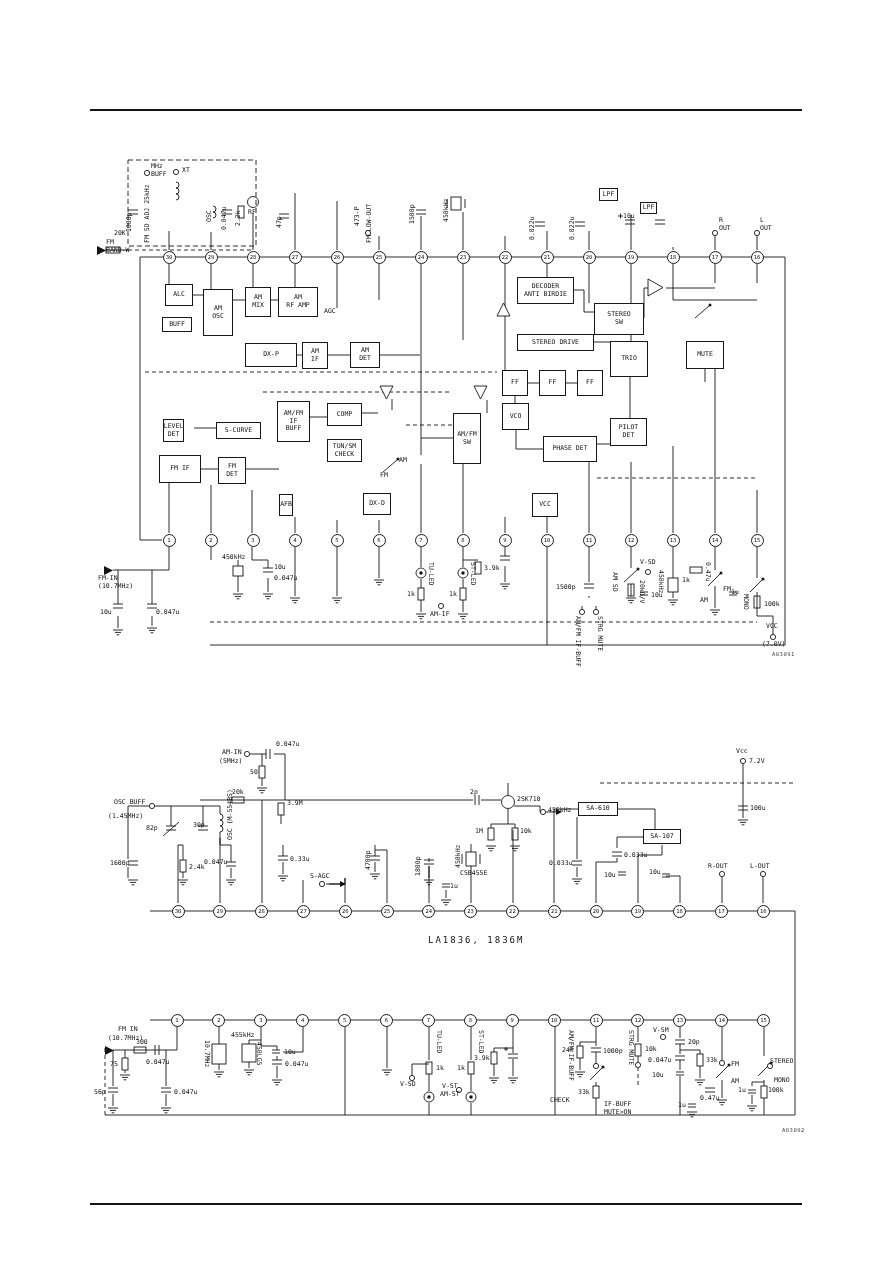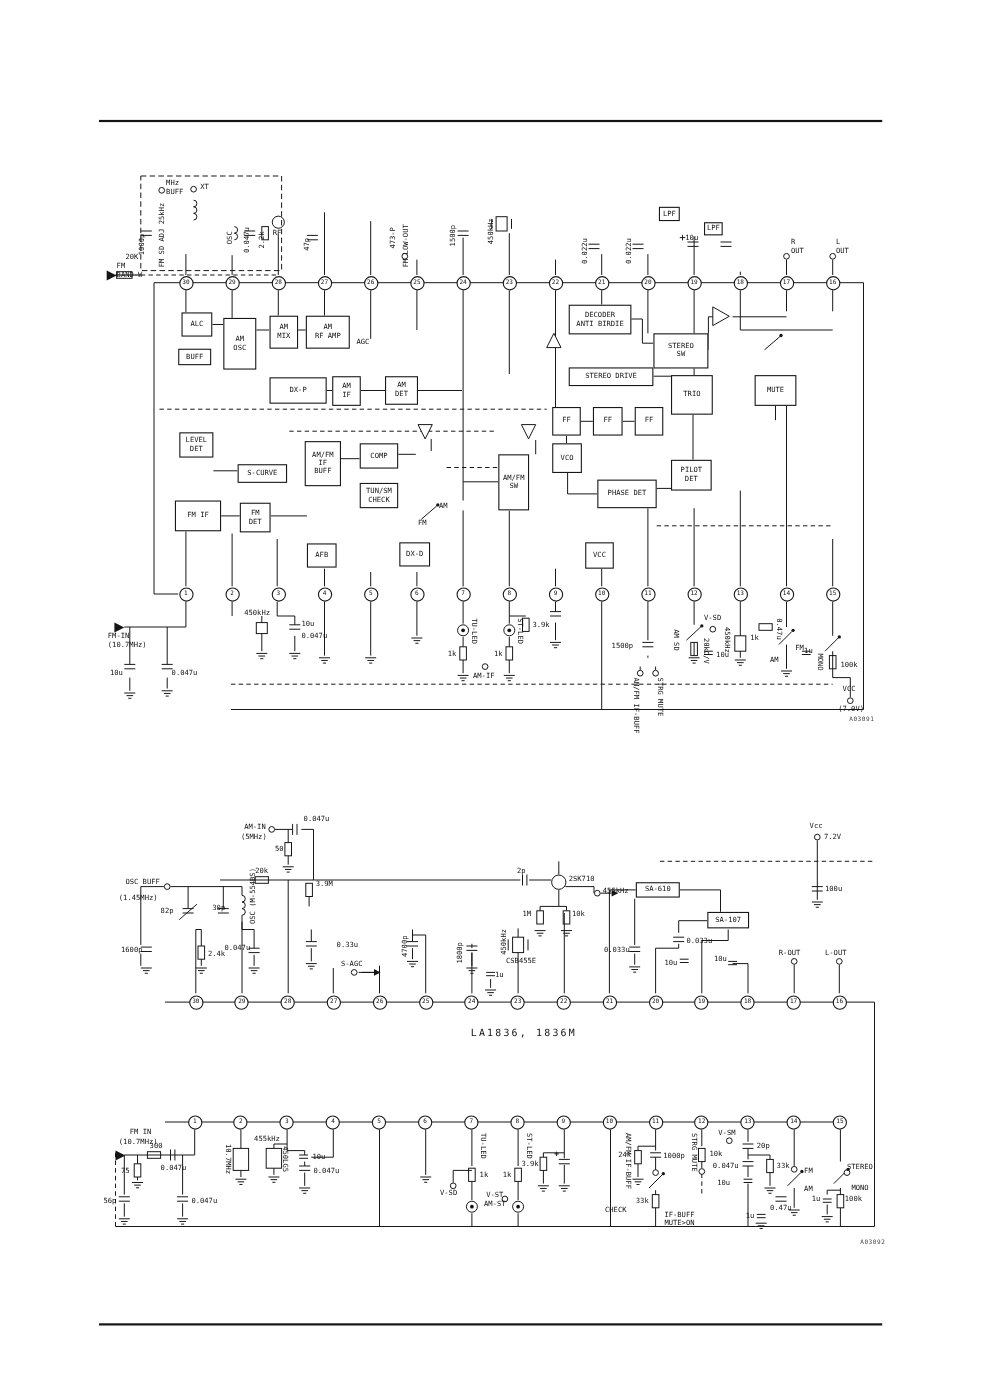--- a/index.html
+++ b/index.html
@@ -265,27 +265,27 @@
     <div class="blk" style="left:502px;top:370px;width:26px;height:26px">FF</div>
     <div class="blk" style="left:539px;top:370px;width:27px;height:26px">FF</div>
     <div class="blk" style="left:577px;top:370px;width:26px;height:26px">FF</div>
     <div class="blk" style="left:502px;top:403px;width:27px;height:27px">VCO</div>
     <div class="blk" style="left:277px;top:401px;width:33px;height:41px">AM/FM
 IF
 BUFF</div>
     <div class="blk" style="left:327px;top:403px;width:35px;height:23px">COMP</div>
     <div class="blk" style="left:327px;top:439px;width:35px;height:23px">TUN/SM
 CHECK</div>
-    <div class="blk" style="left:163px;top:393px;width:31px;height:23px">LEVEL
+    <div class="blk" style="left:163px;top:419px;width:21px;height:23px">LEVEL
 DET</div>
     <div class="blk" style="left:216px;top:422px;width:45px;height:17px">S-CURVE</div>
     <div class="blk" style="left:159px;top:455px;width:42px;height:28px">FM IF</div>
     <div class="blk" style="left:218px;top:457px;width:28px;height:27px">FM
 DET</div>
-    <div class="blk" style="left:279px;top:494px;width:27px;height:22px">AFB</div>
+    <div class="blk" style="left:279px;top:494px;width:14px;height:22px">AFB</div>
     <div class="blk" style="left:363px;top:493px;width:28px;height:22px">DX-D</div>
     <div class="blk" style="left:453px;top:413px;width:28px;height:51px">AM/FM
 SW</div>
     <div class="blk" style="left:610px;top:418px;width:37px;height:28px">PILOT
 DET</div>
     <div class="blk" style="left:543px;top:436px;width:54px;height:26px">PHASE DET</div>
     <div class="blk" style="left:532px;top:493px;width:26px;height:24px">VCC</div>
     <div class="blk" style="left:599px;top:188px;width:19px;height:13px">LPF</div>
     <div class="blk" style="left:640px;top:202px;width:17px;height:12px">LPF</div>
 
@@ -395,21 +395,21 @@
     <span class="l" style="left:114px;top:798px">OSC BUFF</span>
     <span class="l" style="left:108px;top:812px">(1.45MHz)</span>
     <span class="l" style="left:146px;top:824px">82p</span>
     <span class="l" style="left:193px;top:821px">30p</span>
     <span class="v" style="left:227px;top:840px">OSC (M-554BS)</span>
     <span class="l" style="left:232px;top:788px">20k</span>
     <span class="l" style="left:287px;top:799px">3.9M</span>
     <span class="l" style="left:110px;top:859px">1600p</span>
     <span class="l" style="left:189px;top:863px">2.4k</span>
     <span class="l" style="left:204px;top:858px">0.047u</span>
-    <span class="l" style="left:306px;top:855px">0.33u</span>
+    <span class="l" style="left:290px;top:855px">0.33u</span>
     <span class="l" style="left:310px;top:872px">S-AGC</span>
     <span class="v" style="left:365px;top:870px">4700p</span>
     <span class="v" style="left:415px;top:876px">1800p</span>
     <span class="l" style="left:450px;top:882px">1u</span>
     <span class="l" style="left:470px;top:788px">2p</span>
     <span class="l" style="left:517px;top:795px">2SK710</span>
     <span class="l" style="left:548px;top:806px">455kHz</span>
     <span class="l" style="left:475px;top:827px">1M</span>
     <span class="l" style="left:520px;top:827px">10k</span>
     <span class="v" style="left:455px;top:868px">450kHz</span>

